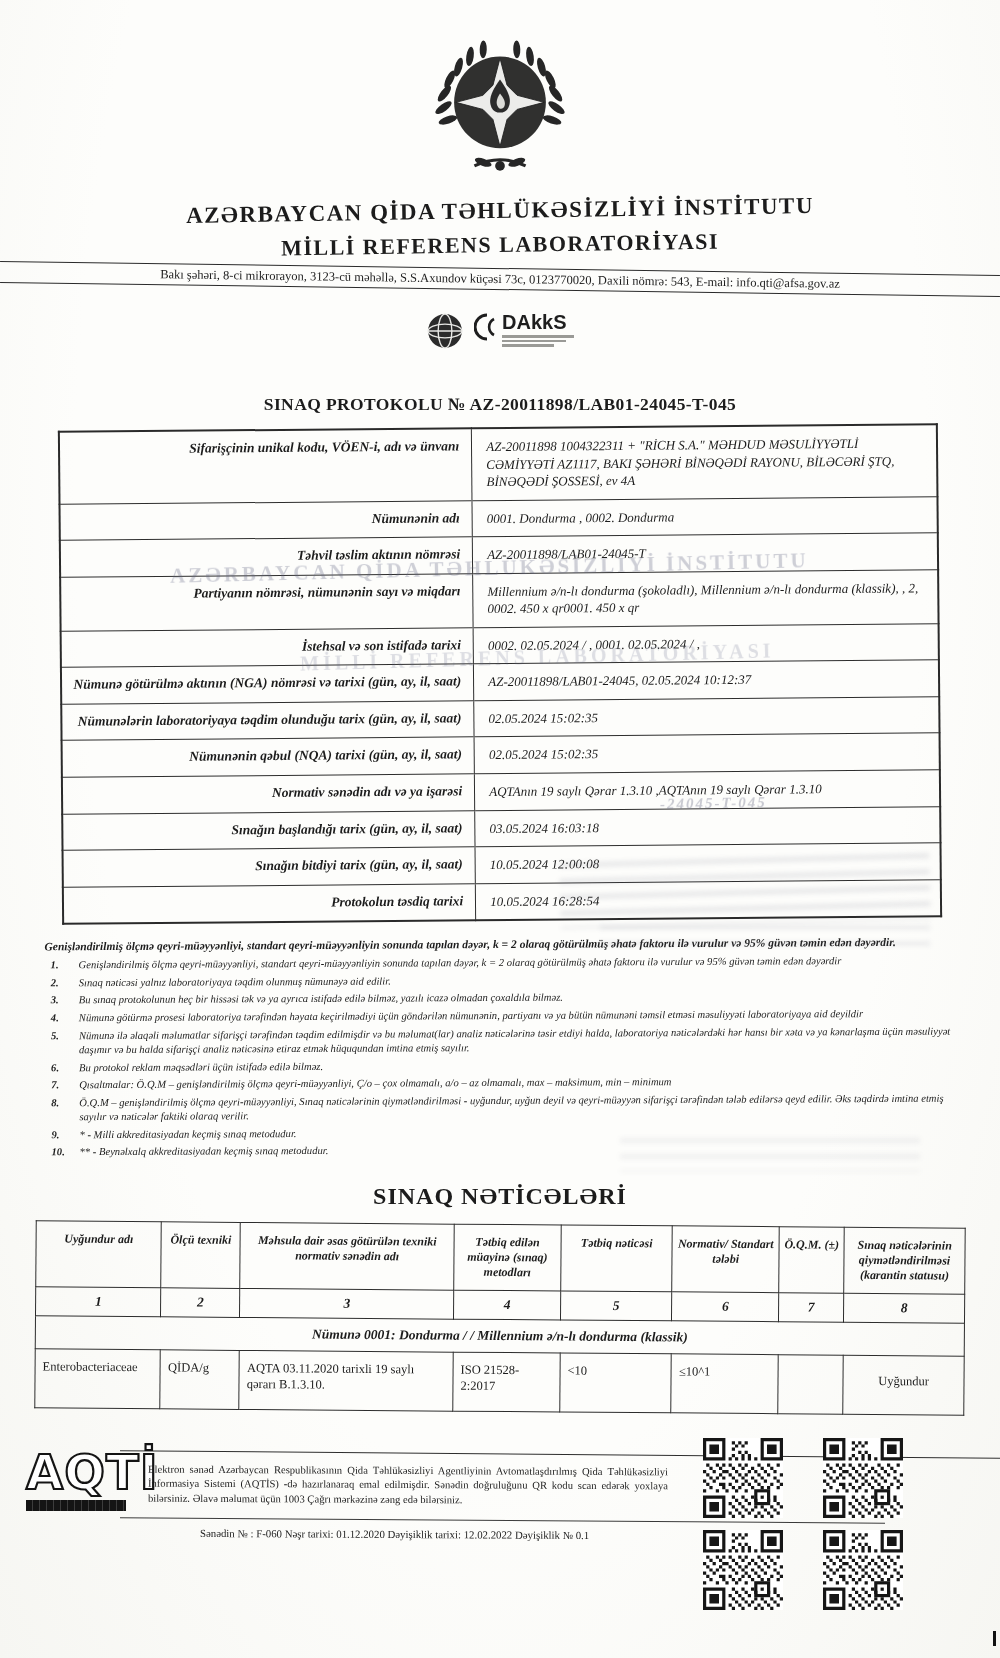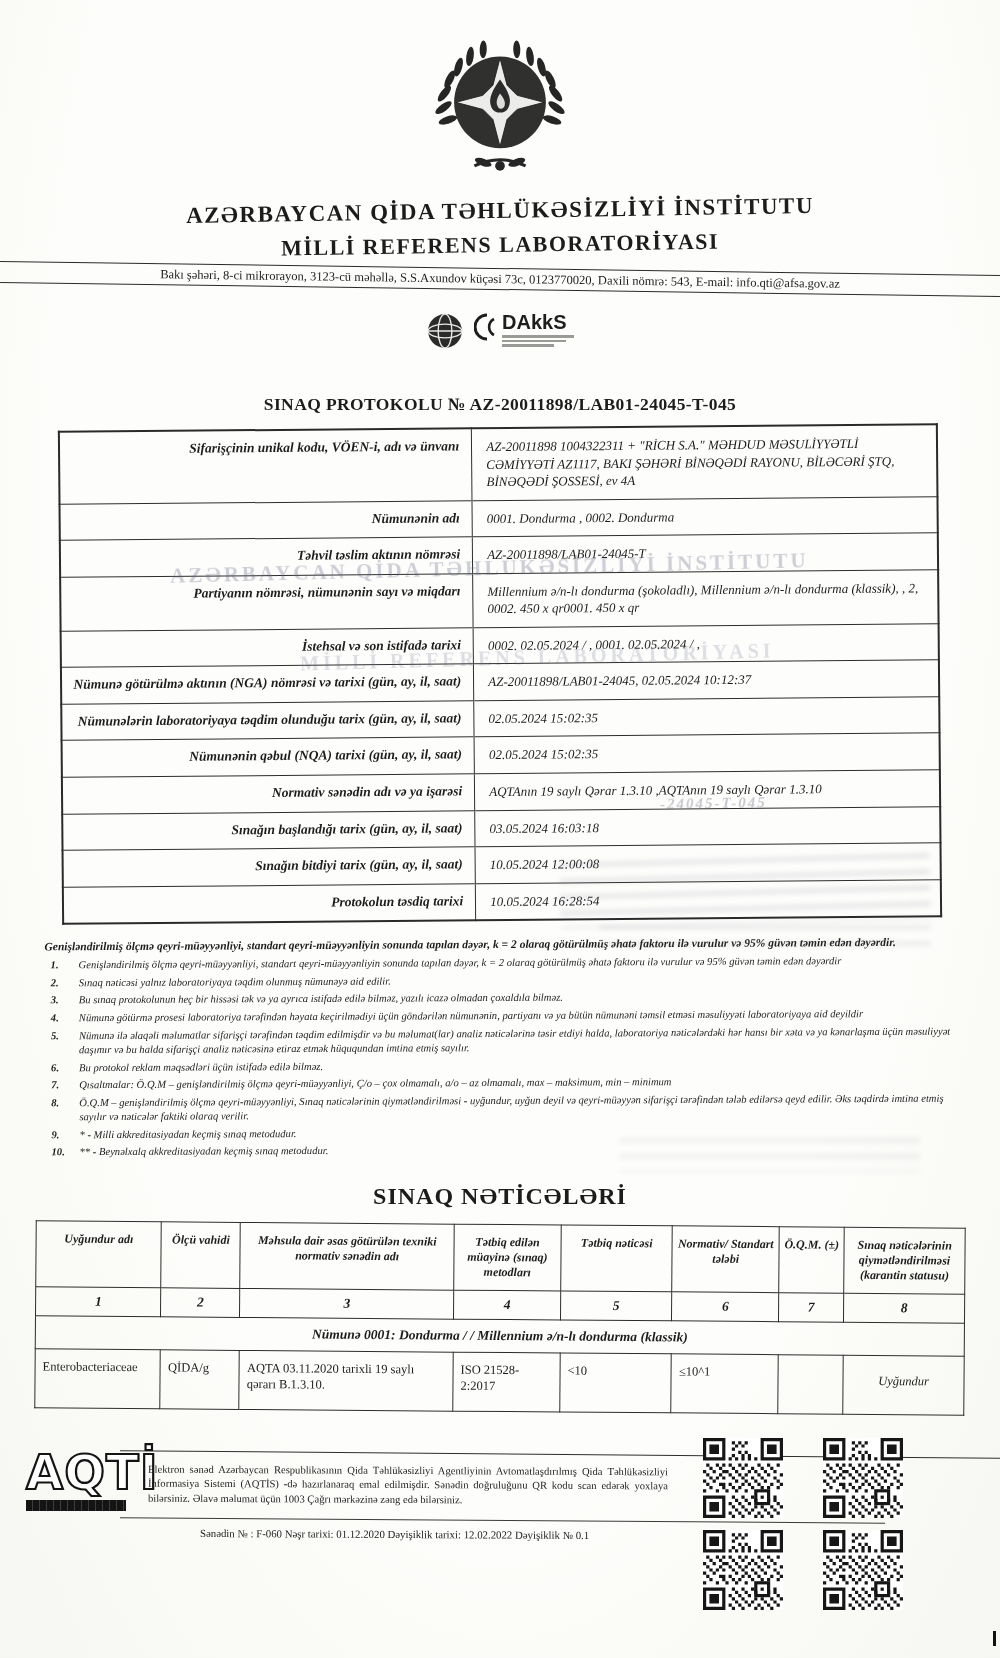--- a/index.html
+++ b/index.html
@@ -38,21 +38,21 @@
   .note-n{flex:none;width:28px;font-weight:700;padding-left:6px;}
   .note-t{flex:1;}
   
   .res-title{margin:26px 0 0;text-align:center;font-size:24px;font-weight:700;letter-spacing:1px;}
   .res-table{width:930px;margin:14px 0 0 35px;border-collapse:collapse;transform:rotate(0.45deg);border:1.8px solid #2a2a2a;}
   .res-table th,.res-table td{border:1.4px solid #2d2d2d;}
   .res-table th{font-style:italic;font-weight:700;font-size:12px;padding:10px 4px;vertical-align:top;line-height:1.25;}
   .res-table td.num{font-style:italic;font-weight:700;font-size:13.5px;text-align:center;padding:6px 2px;}
   .res-table td.sample{font-style:italic;font-weight:700;font-size:13.5px;text-align:center;padding:8px 4px;}
   .res-table td.cell{font-size:12.5px;padding:9px 7px 16px;vertical-align:top;line-height:1.3;}
-  .res-table td.cell.c8{text-align:center;vertical-align:middle;font-style:italic;}
+  .res-table td.cell.c8{text-align:center;vertical-align:middle;}
   
   .footer{position:relative;margin-top:30px;height:210px;}
   .f-rule1{position:absolute;left:120px;right:0;top:12px;border-top:1.6px solid #2e2e2e;transform:rotate(0.5deg);}
   .f-par{position:absolute;left:148px;width:520px;top:22px;font-size:10.6px;line-height:1.35;text-align:justify;transform:rotate(0.3deg);}
   .f-rule2{position:absolute;left:120px;right:115px;top:78px;border-top:1.3px solid #3a3a3a;transform:rotate(0.4deg);}
   .f-doc{position:absolute;left:200px;top:86px;font-size:10.8px;transform:rotate(0.3deg);}
   .aqti{position:absolute;left:26px;top:6px;width:100px;text-align:center;}
   .aqti-text{font-family:"DejaVu Sans",sans-serif;font-weight:700;font-size:48px;line-height:1;color:#fff;-webkit-text-stroke:2.2px #141414;letter-spacing:1px;}
   .aqti-bar{margin-top:4px;height:11px;background:#141414;background-image:repeating-linear-gradient(90deg,#141414 0 6px,#3d3d3d 6px 7px);}
   .qr{position:absolute;width:80px;height:80px;background:#fff;}
@@ -256,21 +256,21 @@
         <col style="width:23%">
         <col style="width:11.5%">
       <col style="width:12%">
         <col style="width:11.5%">
         <col style="width:7%">
         <col style="width:13%">
     </colgroup>
     <thead>
       <tr>
         <th>Uyğundur adı</th>
-        <th>Ölçü vahidi</th>
+        <th>Ölçü texniki</th>
         <th>Məhsula dair əsas götürülən texniki normativ sənədin adı</th>
         <th>Tətbiq edilən müayinə (sınaq) metodları</th>
         <th>Tətbiq nəticəsi</th>
         <th>Normativ/ Standart tələbi</th>
         <th>Ö.Q.M. (±)</th>
         <th>Sınaq nəticələrinin qiymətləndirilməsi (karantin statusu)</th>
       </tr>
     </thead>
     <tbody>
       <tr>

